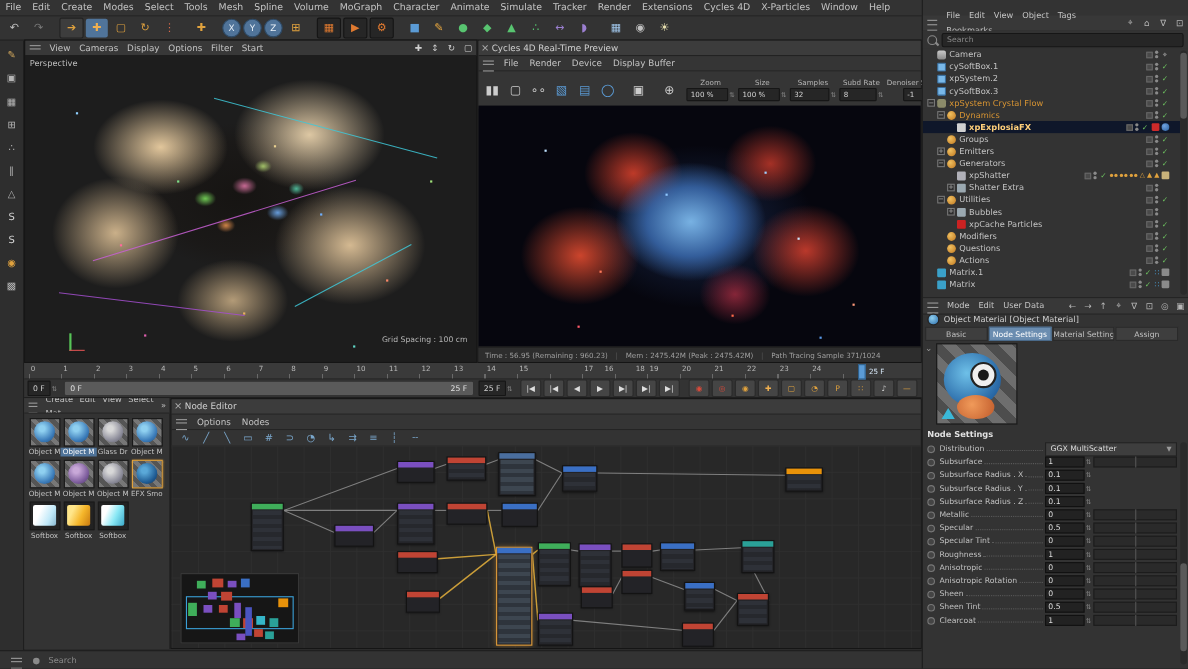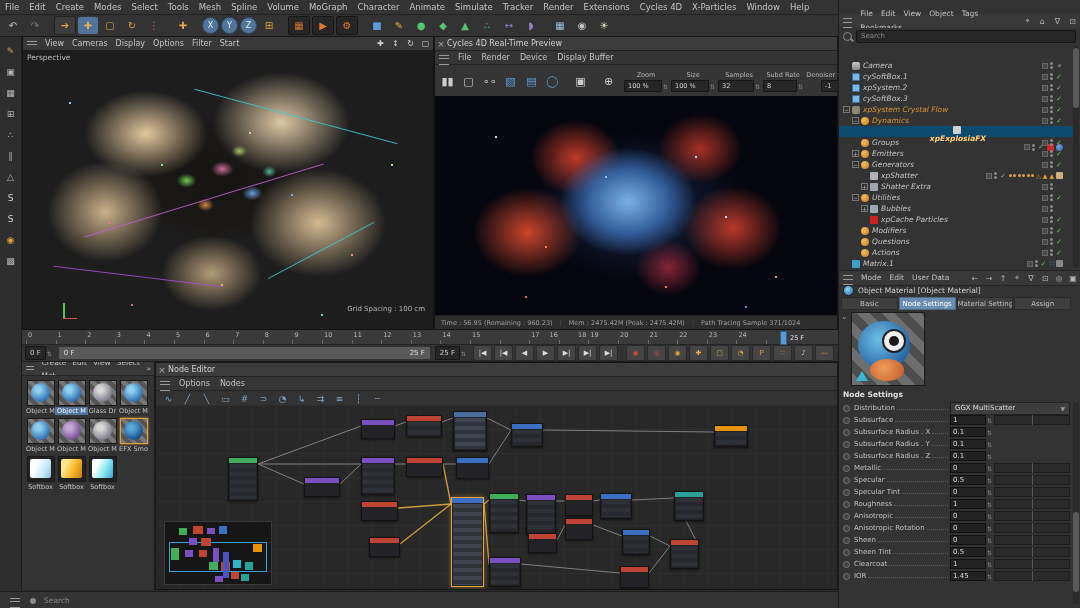--- a/index.html
+++ b/index.html
@@ -157,23 +157,23 @@
   #rightpanel{left:838px;top:0;width:242px;height:608px;background:#333;border-left:1px solid #1d1d1d;box-sizing:border-box;}
   .om-menu{position:absolute;left:0;top:14px;width:100%;height:14px;background:#383838;border-bottom:1px solid #242424;display:flex;align-items:center;}
   .om-menu .mi{font-size:7.5px;padding:0 4px;line-height:14px;}
   .om-icons{margin-left:auto;display:flex;}
   .om-icons .icn{width:13px;height:12px;font-size:8px;}
   .om-search{position:absolute;left:0;top:28px;width:100%;height:16px;display:flex;align-items:center;padding:0 4px;box-sizing:border-box;background:#333;}
   .mag{display:inline-block;width:7px;height:7px;border:1.5px solid #8a8a8a;border-radius:50%;position:relative;margin-right:4px;flex:none;}
   .mag::after{content:"";position:absolute;left:6px;top:6px;width:4px;height:1.5px;background:#8a8a8a;transform:rotate(45deg);}
   .searchbox{flex:1;height:11px;background:#262626;border:1px solid #161616;border-radius:2px;color:#8a8a8a;
              font-size:7px;display:flex;align-items:center;padding:0 4px;}
-  #om-list{position:absolute;left:0;top:60px;width:234px;height:226px;overflow:hidden;font-style:italic;}
+  #om-list{position:absolute;left:0;top:44px;width:234px;height:226px;overflow:hidden;}
   .orow{display:flex;align-items:center;height:11px;padding-left:4px;position:relative;}
-  .orow.sel{background:#0c4a6e;flex-direction:column;}
+  .orow.sel{background:#0f172a;}
   .oexp{width:7px;height:7px;border:1px solid #777;background:#2e2e2e;color:#bbb;font-size:6px;line-height:5px;
         text-align:center;margin-right:2px;flex:none;box-sizing:border-box;}
   .oi{width:8px;height:8px;margin-right:3px;border-radius:1px;flex:none;}
   .oi-camera{background:linear-gradient(#c8c8c8,#8a8a8a);border-radius:2px;}
   .oi-softbox{background:#79b8e8;border:1px solid #3a6f9e;box-sizing:border-box;}
   .oi-xpsystem{background:#8b8b6a;border-radius:2px;}
   .oi-xpgroup{background:radial-gradient(circle at 35% 35%,#f0c060,#c07820);border-radius:50%;}
   .oi-xpgroup2{background:#9aa8b0;}
   .oi-xpefx{background:#d0d0d0;}
   .oi-shatter{background:#b0b0b8;}
@@ -1191,30 +1191,20 @@
         <div class="prow">
           <span class="pradio"></span>
           <span class="pleft">
             <span class="plabel">Clearcoat</span>
             <span class="pleader"></span>
           </span>
           <span class="pval">1</span>
           <span class="pspin">⇅</span>
           <span class="ptrack"><span class="pfill" style="width: 100%;"></span><span class="pnotch"></span></span>
         </div>
-        <div class="prow">
-          <span class="pradio"></span>
-          <span class="pleft">
-            <span class="plabel">IOR</span>
-            <span class="pleader"></span>
-          </span>
-          <span class="pval">1.45</span>
-          <span class="pspin">⇅</span>
-          <span class="ptrack"><span class="pfill" style="width: 20%;"></span><span class="pnotch"></span></span>
-        </div>
       </div>
     <div class="scrollv" style="top:402px;height:202px">
         <i style="height:80px;margin-top:110px"></i>
       </div>
   </div>
 
   <div id="statusbar">
     <span class="hamb"></span>
     <span class="dot"></span>
     <span class="stext">Search</span>

